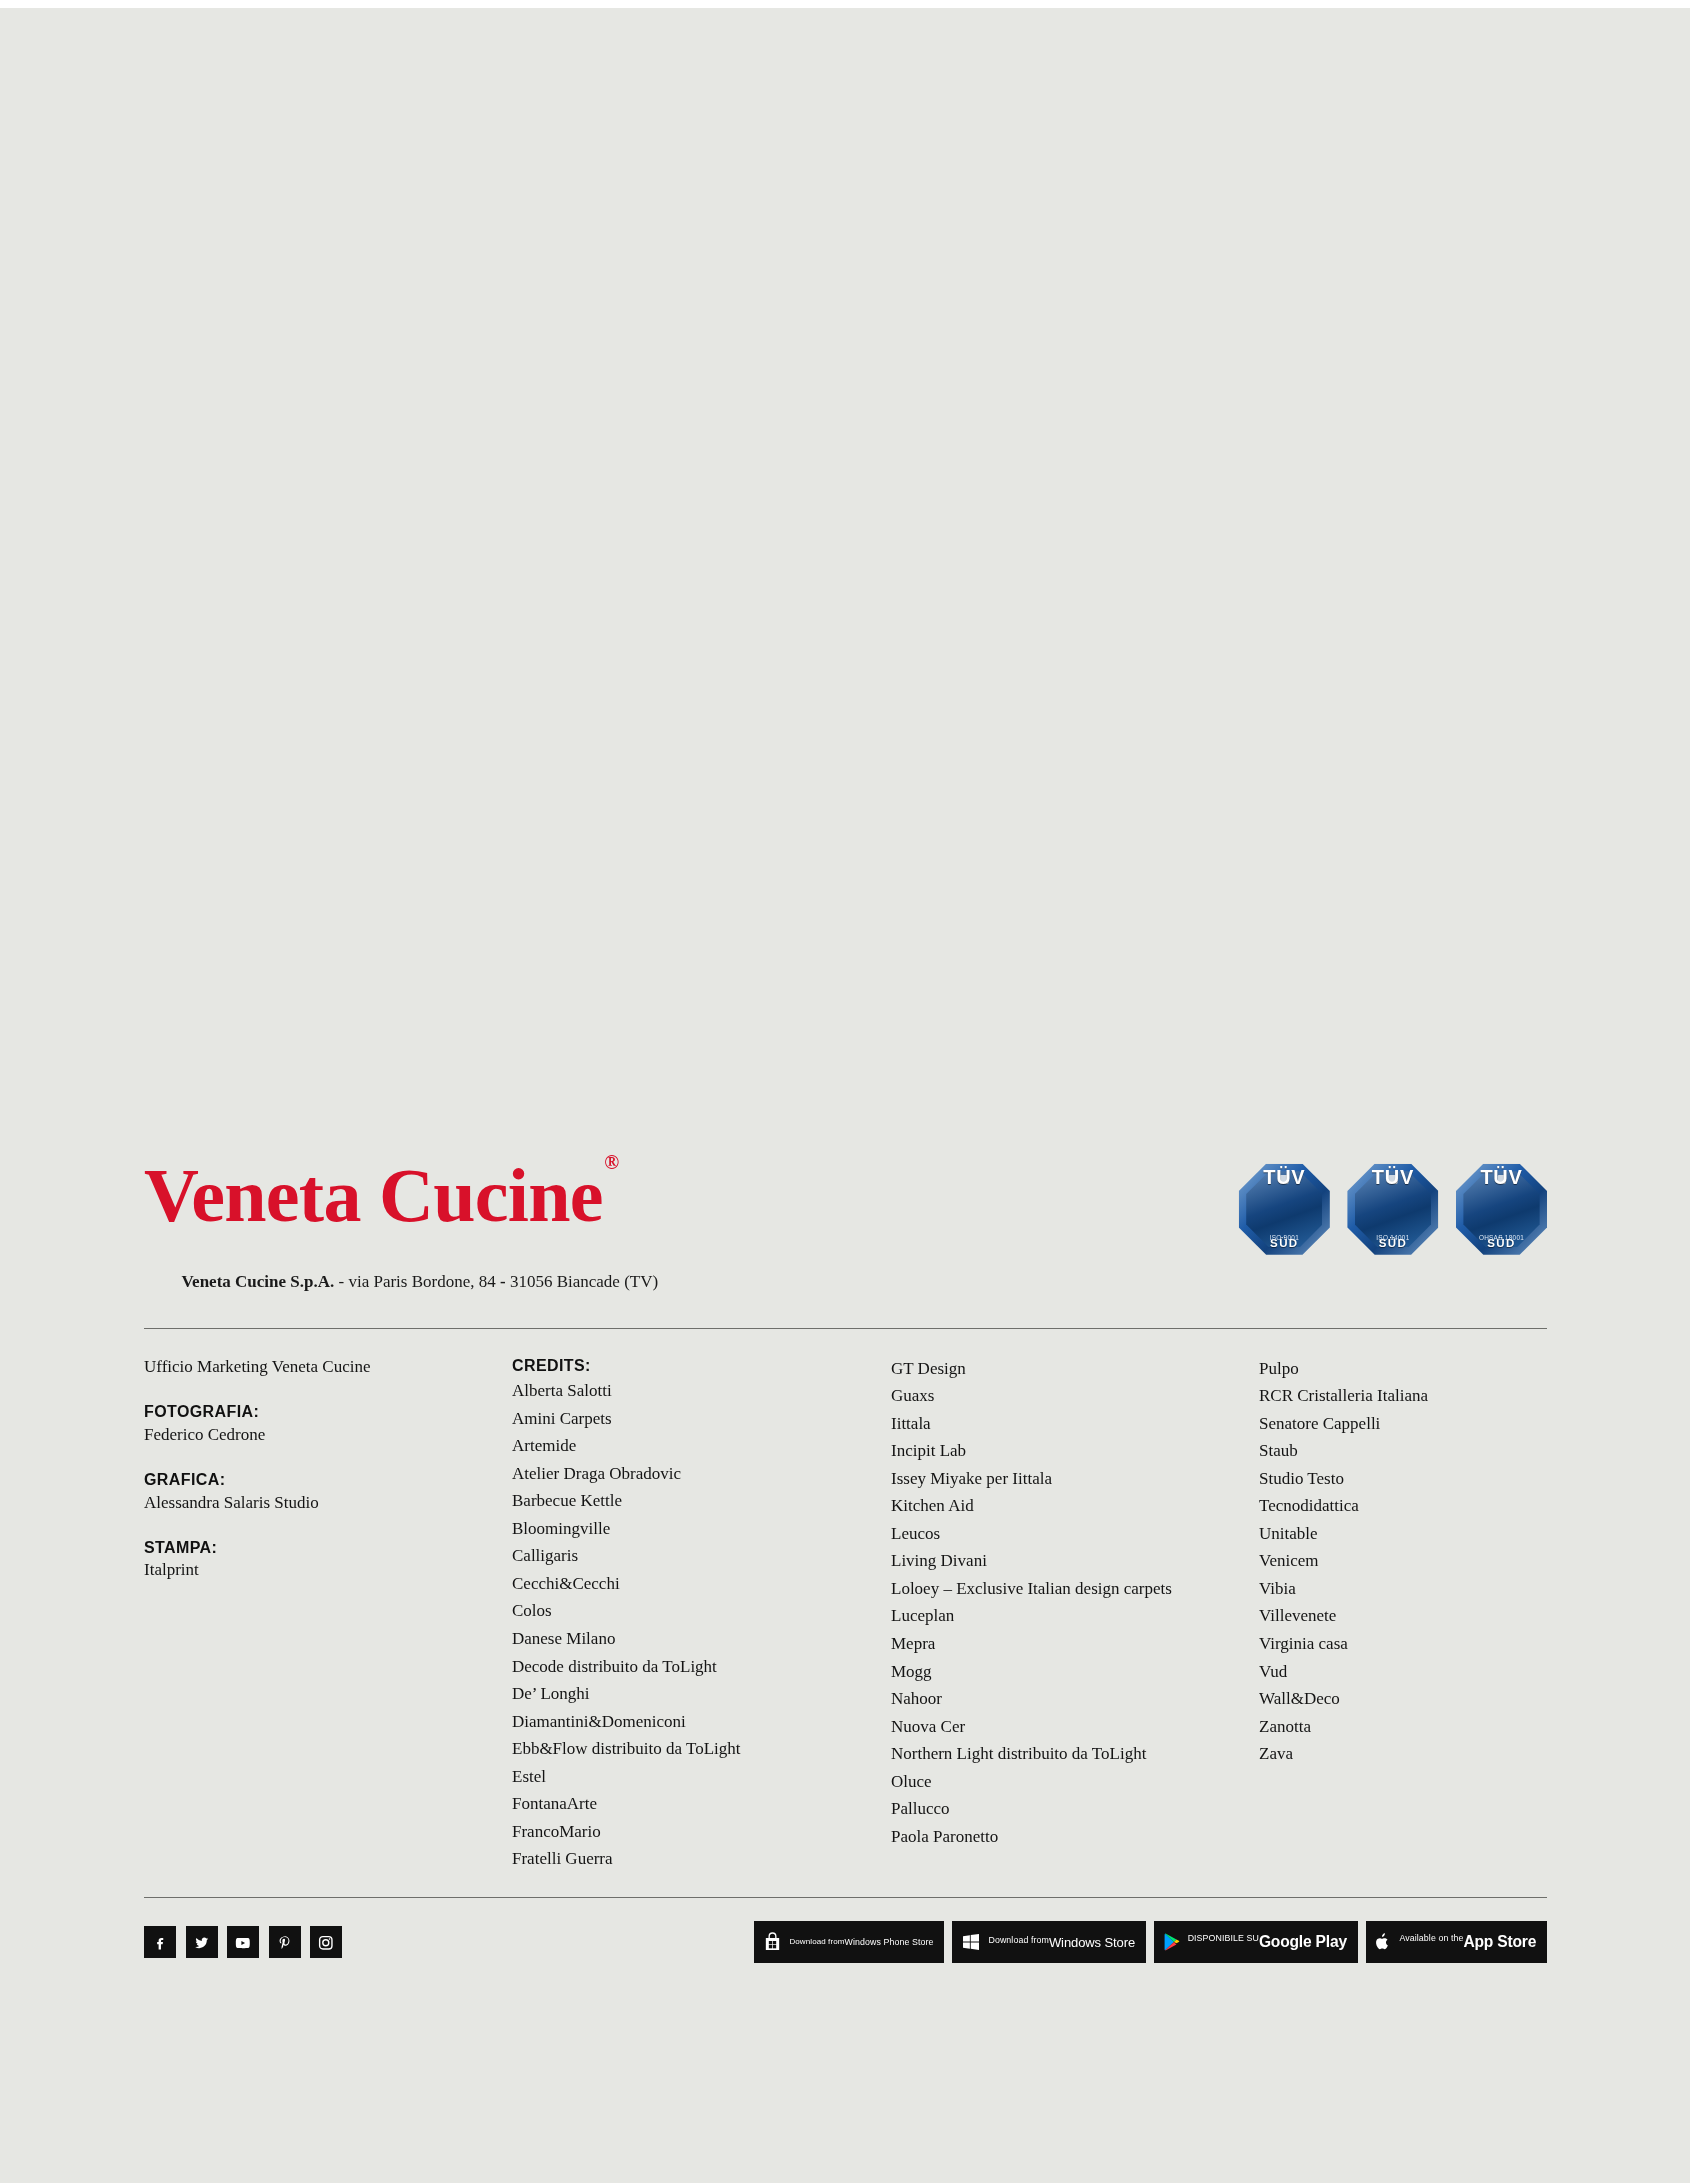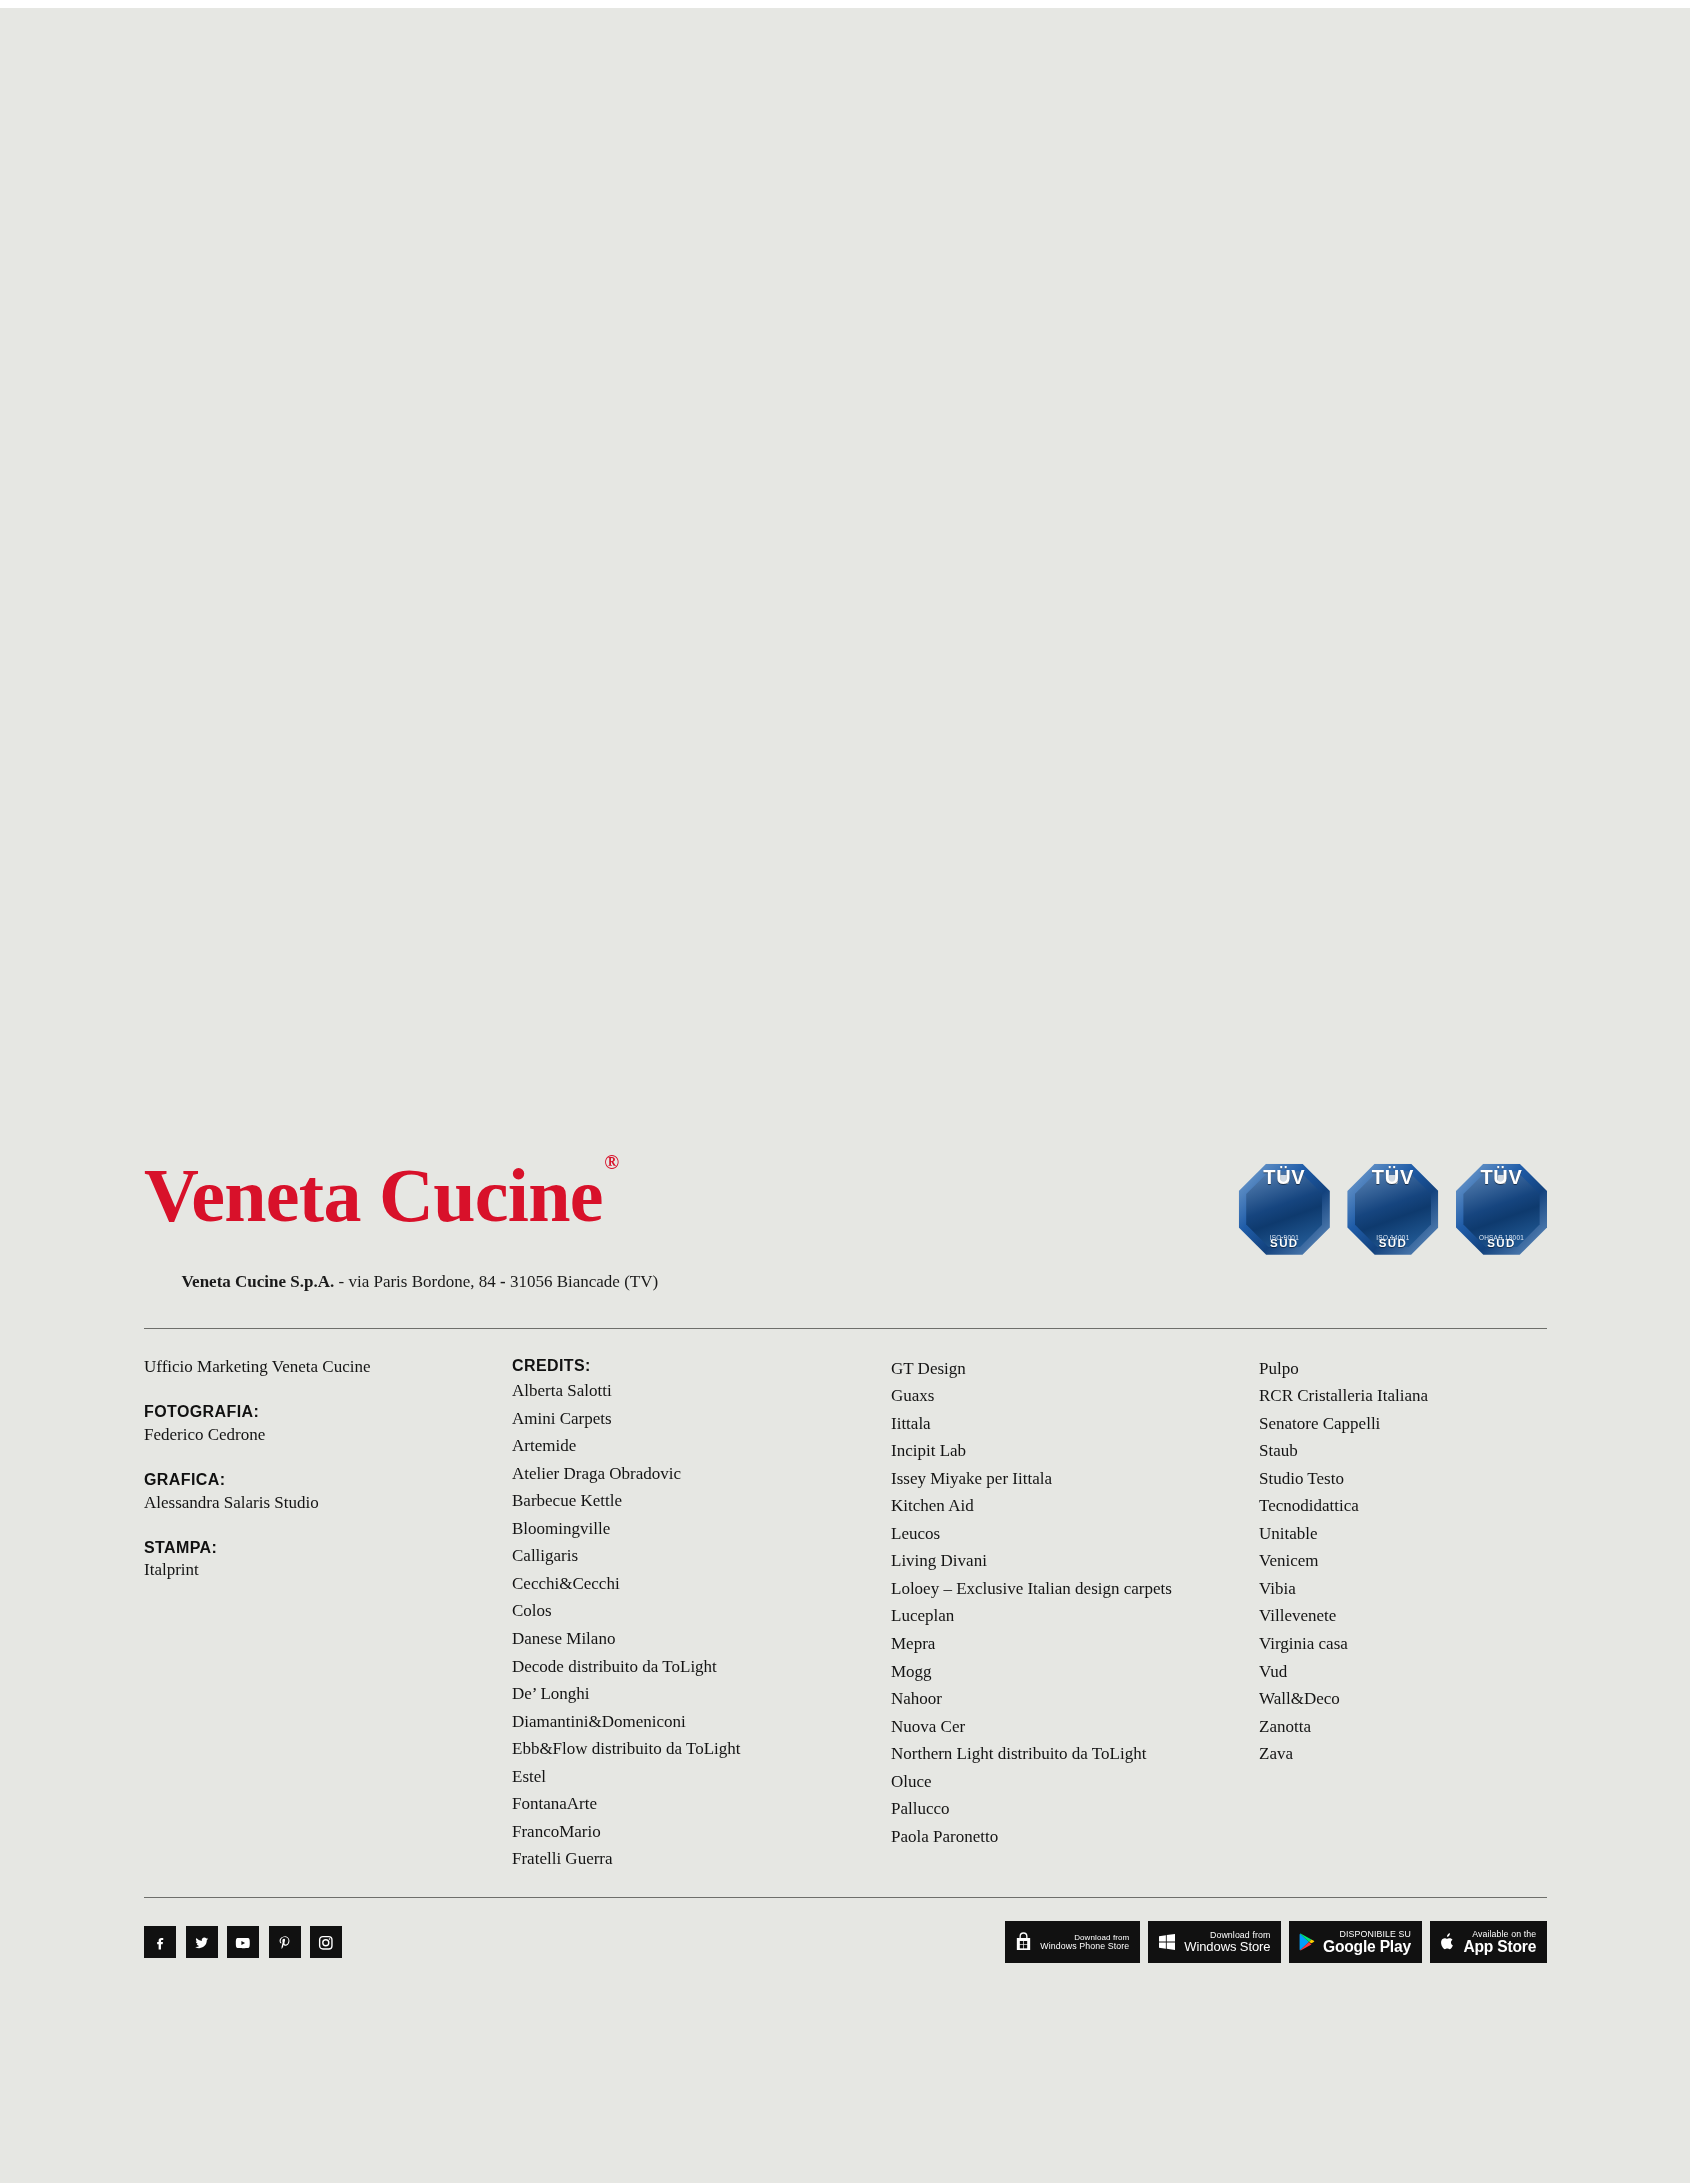--- a/index.html
+++ b/index.html
@@ -191,21 +191,21 @@
   .store {
     background: #111111;
     color: #ffffff;
     display: flex;
     align-items: center;
     height: 42px;
     padding: 0 10.8px 0 8.8px;
     gap: 7.4px;
   }
   .store .glyph { display: flex; align-items: center; justify-content: center; }
-  .store .tt { display: flex; flex-direction: column; justify-content: center; line-height: 1.05; align-items: flex-end; }
+  .store .tt { display: flex; justify-content: center; line-height: 1.05; }
   .store .t1 {
     font-family: "Liberation Sans", sans-serif;
     font-size: 8.8px;
     letter-spacing: 0.1px;
   }
   .store .t2 {
     font-family: "Liberation Sans", sans-serif;
     font-size: 8.8px;
     letter-spacing: 0.1px;
   }

